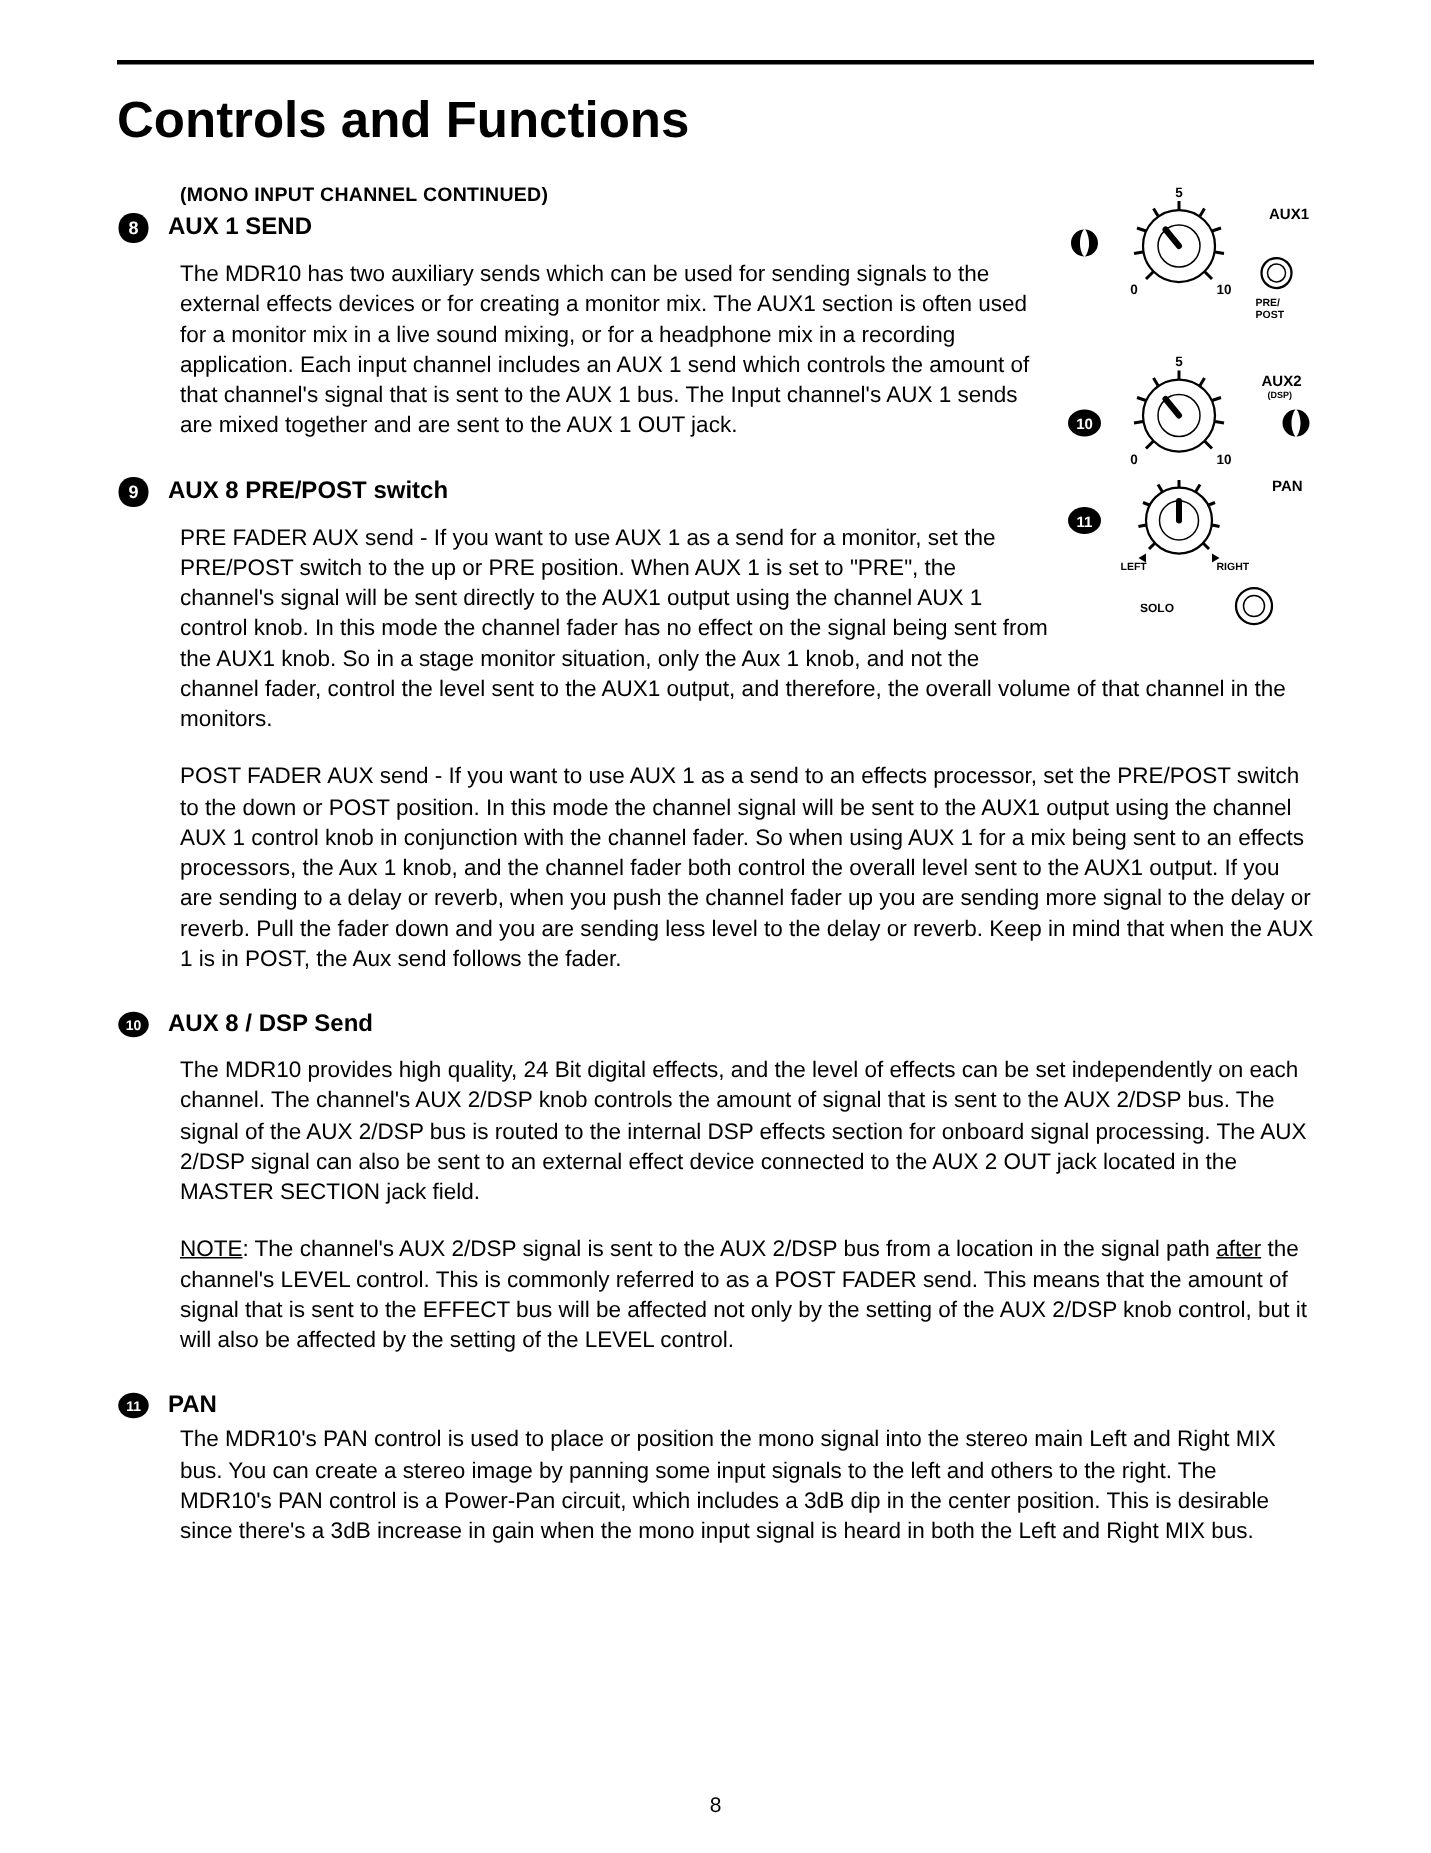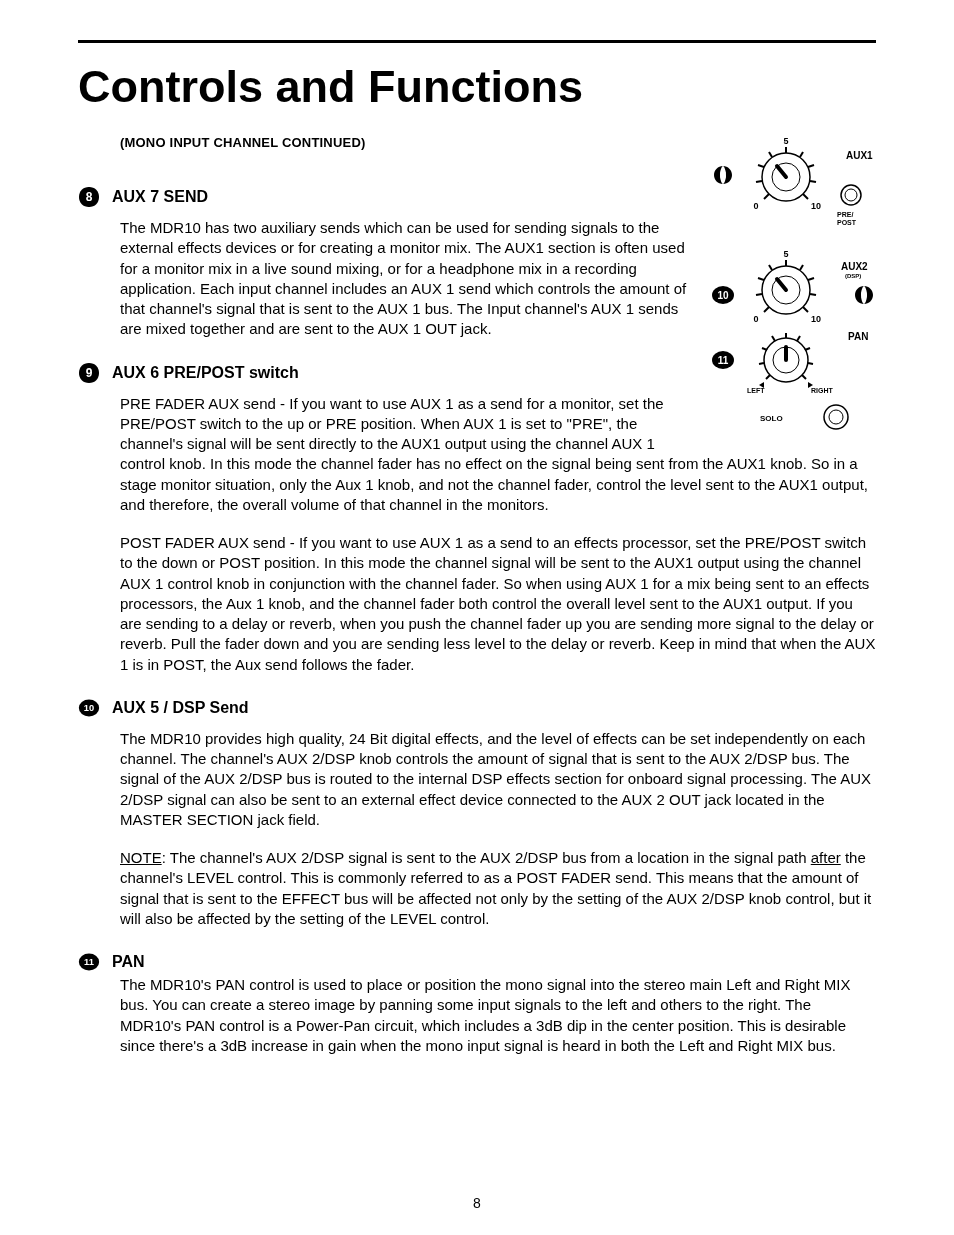--- a/index.html
+++ b/index.html
@@ -18,29 +18,29 @@
     padding: 40px 78px 30px 78px;
     position: relative;
   }
   .rule {
     border-top: 3px solid #000;
     margin-bottom: 18px;
   }
   h1.title {
     font-family: Arial, Helvetica, sans-serif;
     font-weight: 900;
-    font-size: 45px;
+    font-size: 34px;
     margin: 0 0 22px 0;
     letter-spacing: 0;
   }
   .continued {
     font-weight: 900;
     font-size: 13px;
     margin-left: 42px;
-    margin-bottom: 36px;
+    margin-bottom: 4px;
     letter-spacing: 0.2px;
   }
   .section-row {
     display: flex;
     align-items: center;
     margin-bottom: 10px;
   }
   .badge {
     width: 22px;
     height: 22px;
@@ -191,48 +191,48 @@
   <div class="continued">(MONO INPUT CHANNEL CONTINUED)</div>
 
   <div class="section-row">
     <span class="badge">
       <svg viewBox="-11 -11 22 22" width="22" height="22">
         <path d="M0,-10 C6,-10 10,-6 10,0 C10,6 6,10 0,10 C-6,10 -10,6 -10,0 C-10,-6 -6,-10 0,-10 Z" fill="#000"></path>
         <ellipse cx="0" cy="0" rx="3.3" ry="10" fill="#000" stroke="#fff" stroke-width="0"></ellipse>
         <text x="0" y="4" text-anchor="middle" font-family="Arial" font-weight="900" font-size="12" fill="#fff">8</text>
       </svg>
     </span>
-    <span class="heading">AUX 7 SEND</span>
+    <span class="heading">AUX 1 SEND</span>
   </div>
   <div class="body">
     <p>The MDR10 has two auxiliary sends which can be used for sending signals to the external effects devices or for creating a monitor mix. The AUX1 section is often used for a monitor mix in a live sound mixing, or for a headphone mix in a recording application. Each input channel includes an AUX 1 send which controls the amount of that channel's signal that is sent to the AUX 1 bus. The Input channel's AUX 1 sends are mixed together and are sent to the AUX 1 OUT jack.</p>
   </div>
 
   <div class="section-row">
     <span class="badge">
       <svg viewBox="-11 -11 22 22" width="22" height="22">
         <path d="M0,-10 C6,-10 10,-6 10,0 C10,6 6,10 0,10 C-6,10 -10,6 -10,0 C-10,-6 -6,-10 0,-10 Z" fill="#000"></path>
         <text x="0" y="4" text-anchor="middle" font-family="Arial" font-weight="900" font-size="12" fill="#fff">9</text>
       </svg>
     </span>
-    <span class="heading">AUX 6 PRE/POST switch</span>
+    <span class="heading">AUX 8 PRE/POST switch</span>
   </div>
   <div class="body">
     <p>PRE FADER AUX send - If you want to use AUX 1 as a send for a monitor, set the PRE/POST switch to the up or PRE position. When AUX 1  is set to "PRE", the channel's signal will be sent directly to the AUX1 output using the channel AUX 1 control knob. In this mode the channel fader has no effect on the signal being sent from the AUX1 knob.  So in a stage monitor situation, only the Aux 1 knob, and not the channel fader, control the level sent to the AUX1 output, and therefore, the overall volume of that channel in the monitors.</p>
     <p>POST FADER AUX send - If you want to use AUX 1 as a send to an effects processor, set the PRE/POST switch to the down or POST position. In this mode the channel signal will be sent to the AUX1 output using the channel AUX 1 control knob in conjunction with the channel fader. So when using AUX 1 for a mix being sent to an effects processors, the Aux 1 knob, and the channel fader both control the overall level sent to the AUX1 output. If you are sending to a delay or reverb, when you push the channel fader up you are sending more signal to the delay or reverb.  Pull the fader down and you are sending less level to the delay or reverb. Keep in mind that when the AUX 1 is in POST, the Aux send follows the fader.</p>
   </div>
 
   <div class="section-row">
     <span class="badge">
       <svg viewBox="-13 -11 26 22" width="26" height="22">
         <ellipse cx="0" cy="0" rx="12" ry="10" fill="#000"></ellipse>
         <text x="0" y="4" text-anchor="middle" font-family="Arial" font-weight="900" font-size="11" fill="#fff">10</text>
       </svg>
     </span>
-    <span class="heading">AUX 5 / DSP Send</span>
+    <span class="heading">AUX 8 / DSP Send</span>
   </div>
   <div class="body">
     <p>The MDR10 provides high quality, 24 Bit digital effects, and the level of effects can be set independently on each channel. The channel's AUX 2/DSP knob controls the amount of signal that is sent to the AUX 2/DSP bus. The signal of the AUX 2/DSP bus is routed to the internal DSP effects section for onboard signal processing.  The AUX 2/DSP signal can also be sent to an external effect device connected to the AUX 2 OUT jack located in the MASTER SECTION jack field.</p>
     <p>
       <span class="underline">NOTE</span><span>: The channel's AUX 2/DSP signal is sent to the AUX 2/DSP bus from a location in the signal path </span><span class="underline">after</span><span> the channel's LEVEL control.  This is commonly referred to as a POST FADER send.  This means that the amount of signal that is sent to the EFFECT bus will be affected not only by the setting of the AUX 2/DSP knob control, but it will also be affected by the setting of the LEVEL control.</span>
     </p>
   </div>
 
   <div class="section-row" style="margin-bottom:2px;">
     <span class="badge">

